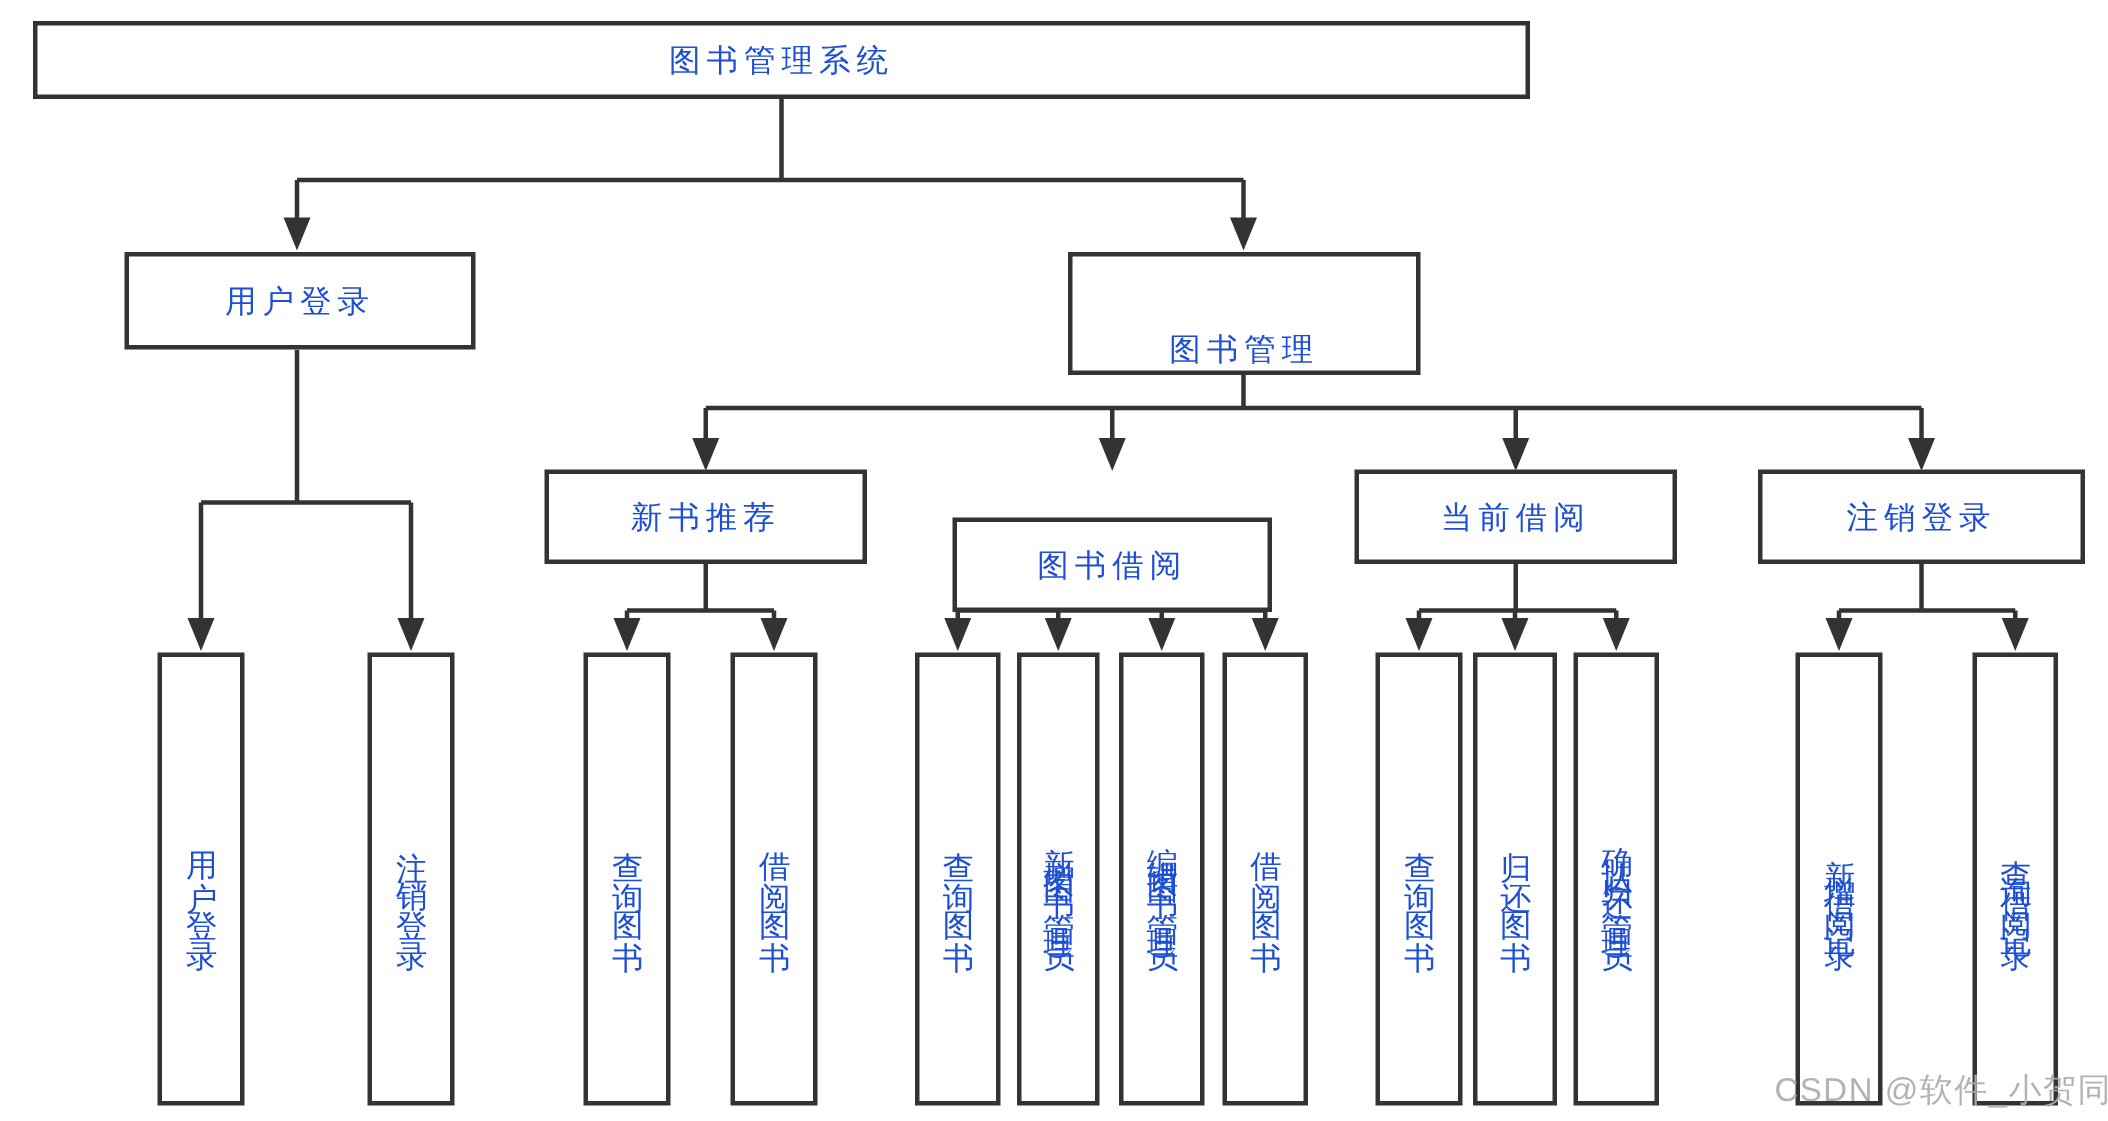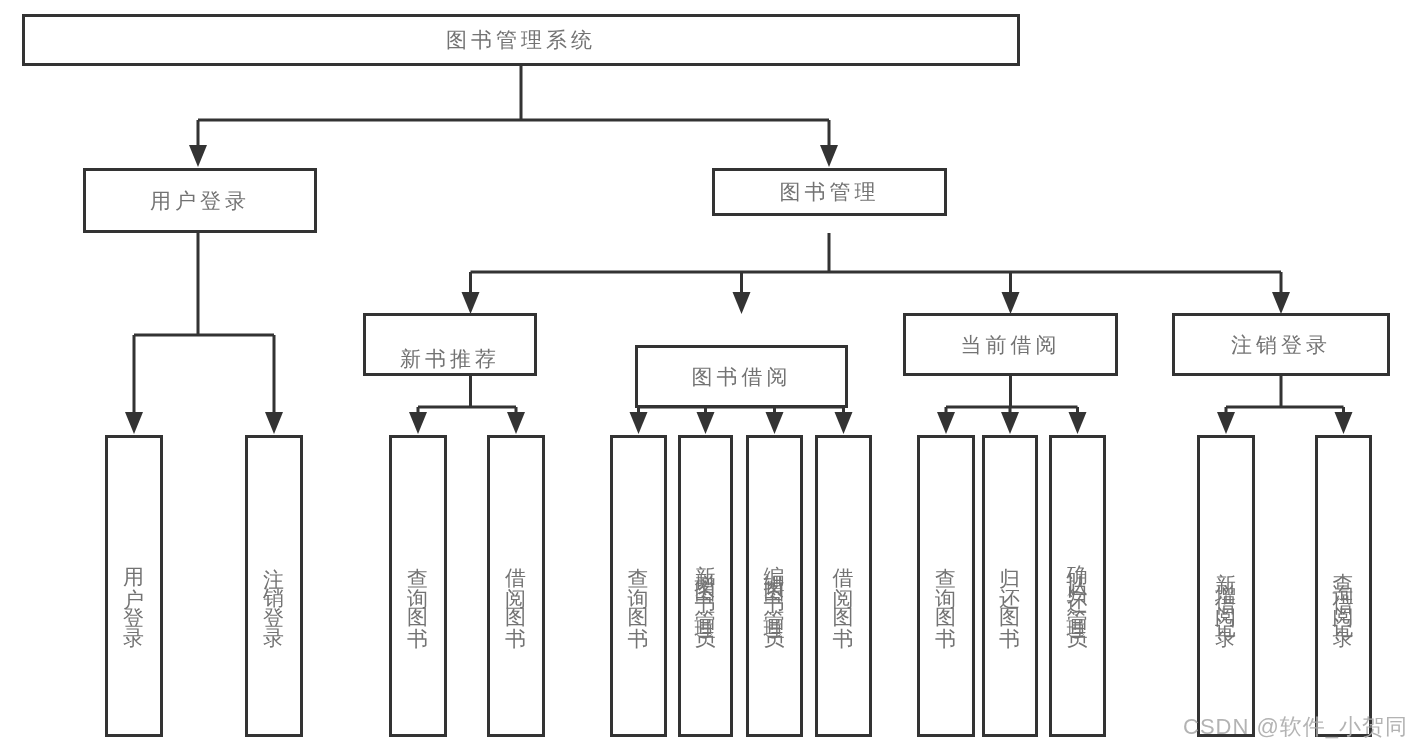--- a/index.html
+++ b/index.html
@@ -22,21 +22,21 @@
     z-index: 0;
   }
   .box {
     position: absolute;
     box-sizing: border-box;
     background: #ffffff;
     border: 3px solid #333333;
     display: flex;
     align-items: center;
     justify-content: center;
-    color: #737373;
+    color: #1d4ed8;
     z-index: 1;
   }
   .box.h .label {
     font-size: 21px;
     letter-spacing: 4px;
     white-space: nowrap;
   }
   .box.v .label {
     writing-mode: vertical-rl;
     text-orientation: mixed;
@@ -110,25 +110,25 @@
     </g>
   </svg>
 
   <div class="box h" style="left:22px; top:14px; width:998px; height:52px;">
     <span class="label">图书管理系统</span>
   </div>
 
   <div class="box h" style="left:83px; top:168px; width:234px; height:65px;">
     <span class="label">用户登录</span>
   </div>
-  <div class="box h" style="left:712px; top:168px; width:235px; height:48px;">
+  <div class="box h" style="left:712px; top:168px; width:235px; height:82px;align-items:flex-end;">
     <span class="label">图书管理</span>
   </div>
 
-  <div class="box h" style="left:363px; top:313px; width:174px; height:63px;align-items:flex-end;">
+  <div class="box h" style="left:363px; top:313px; width:215px; height:63px;">
     <span class="label">新书推荐</span>
   </div>
   <div class="box h" style="left:635px; top:313px; width:213px; height:63px;margin-top:32px;">
     <span class="label">图书借阅</span>
   </div>
   <div class="box h" style="left:903px; top:313px; width:215px; height:63px;">
     <span class="label">当前借阅</span>
   </div>
   <div class="box h" style="left:1172px; top:313px; width:218px; height:63px;">
     <span class="label">注销登录</span>

